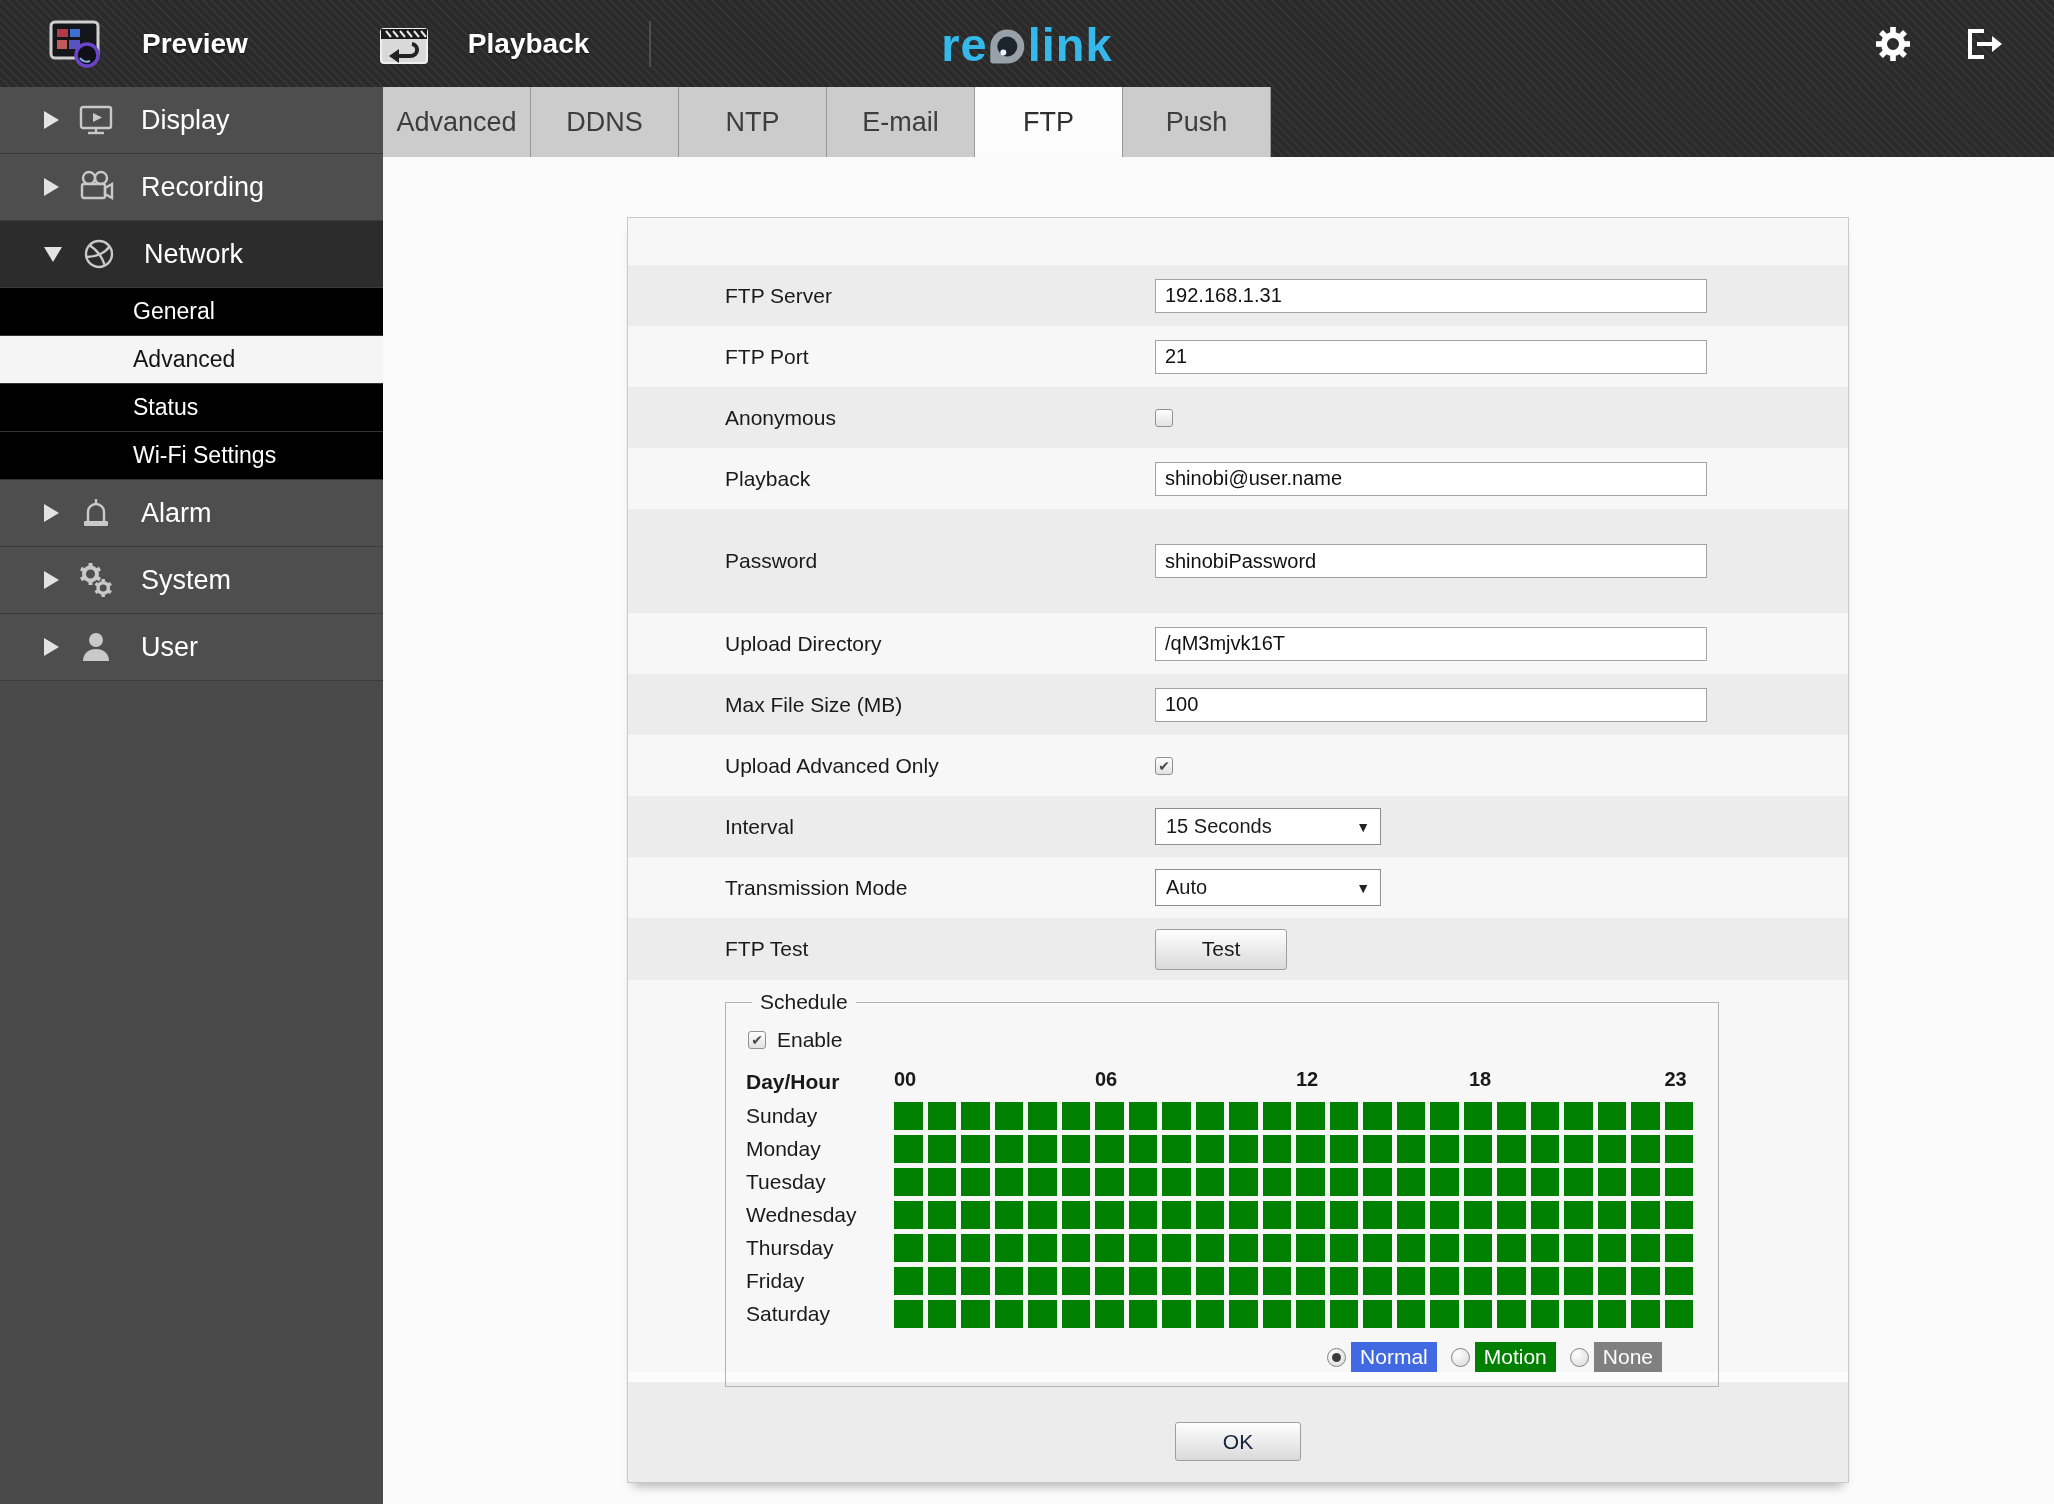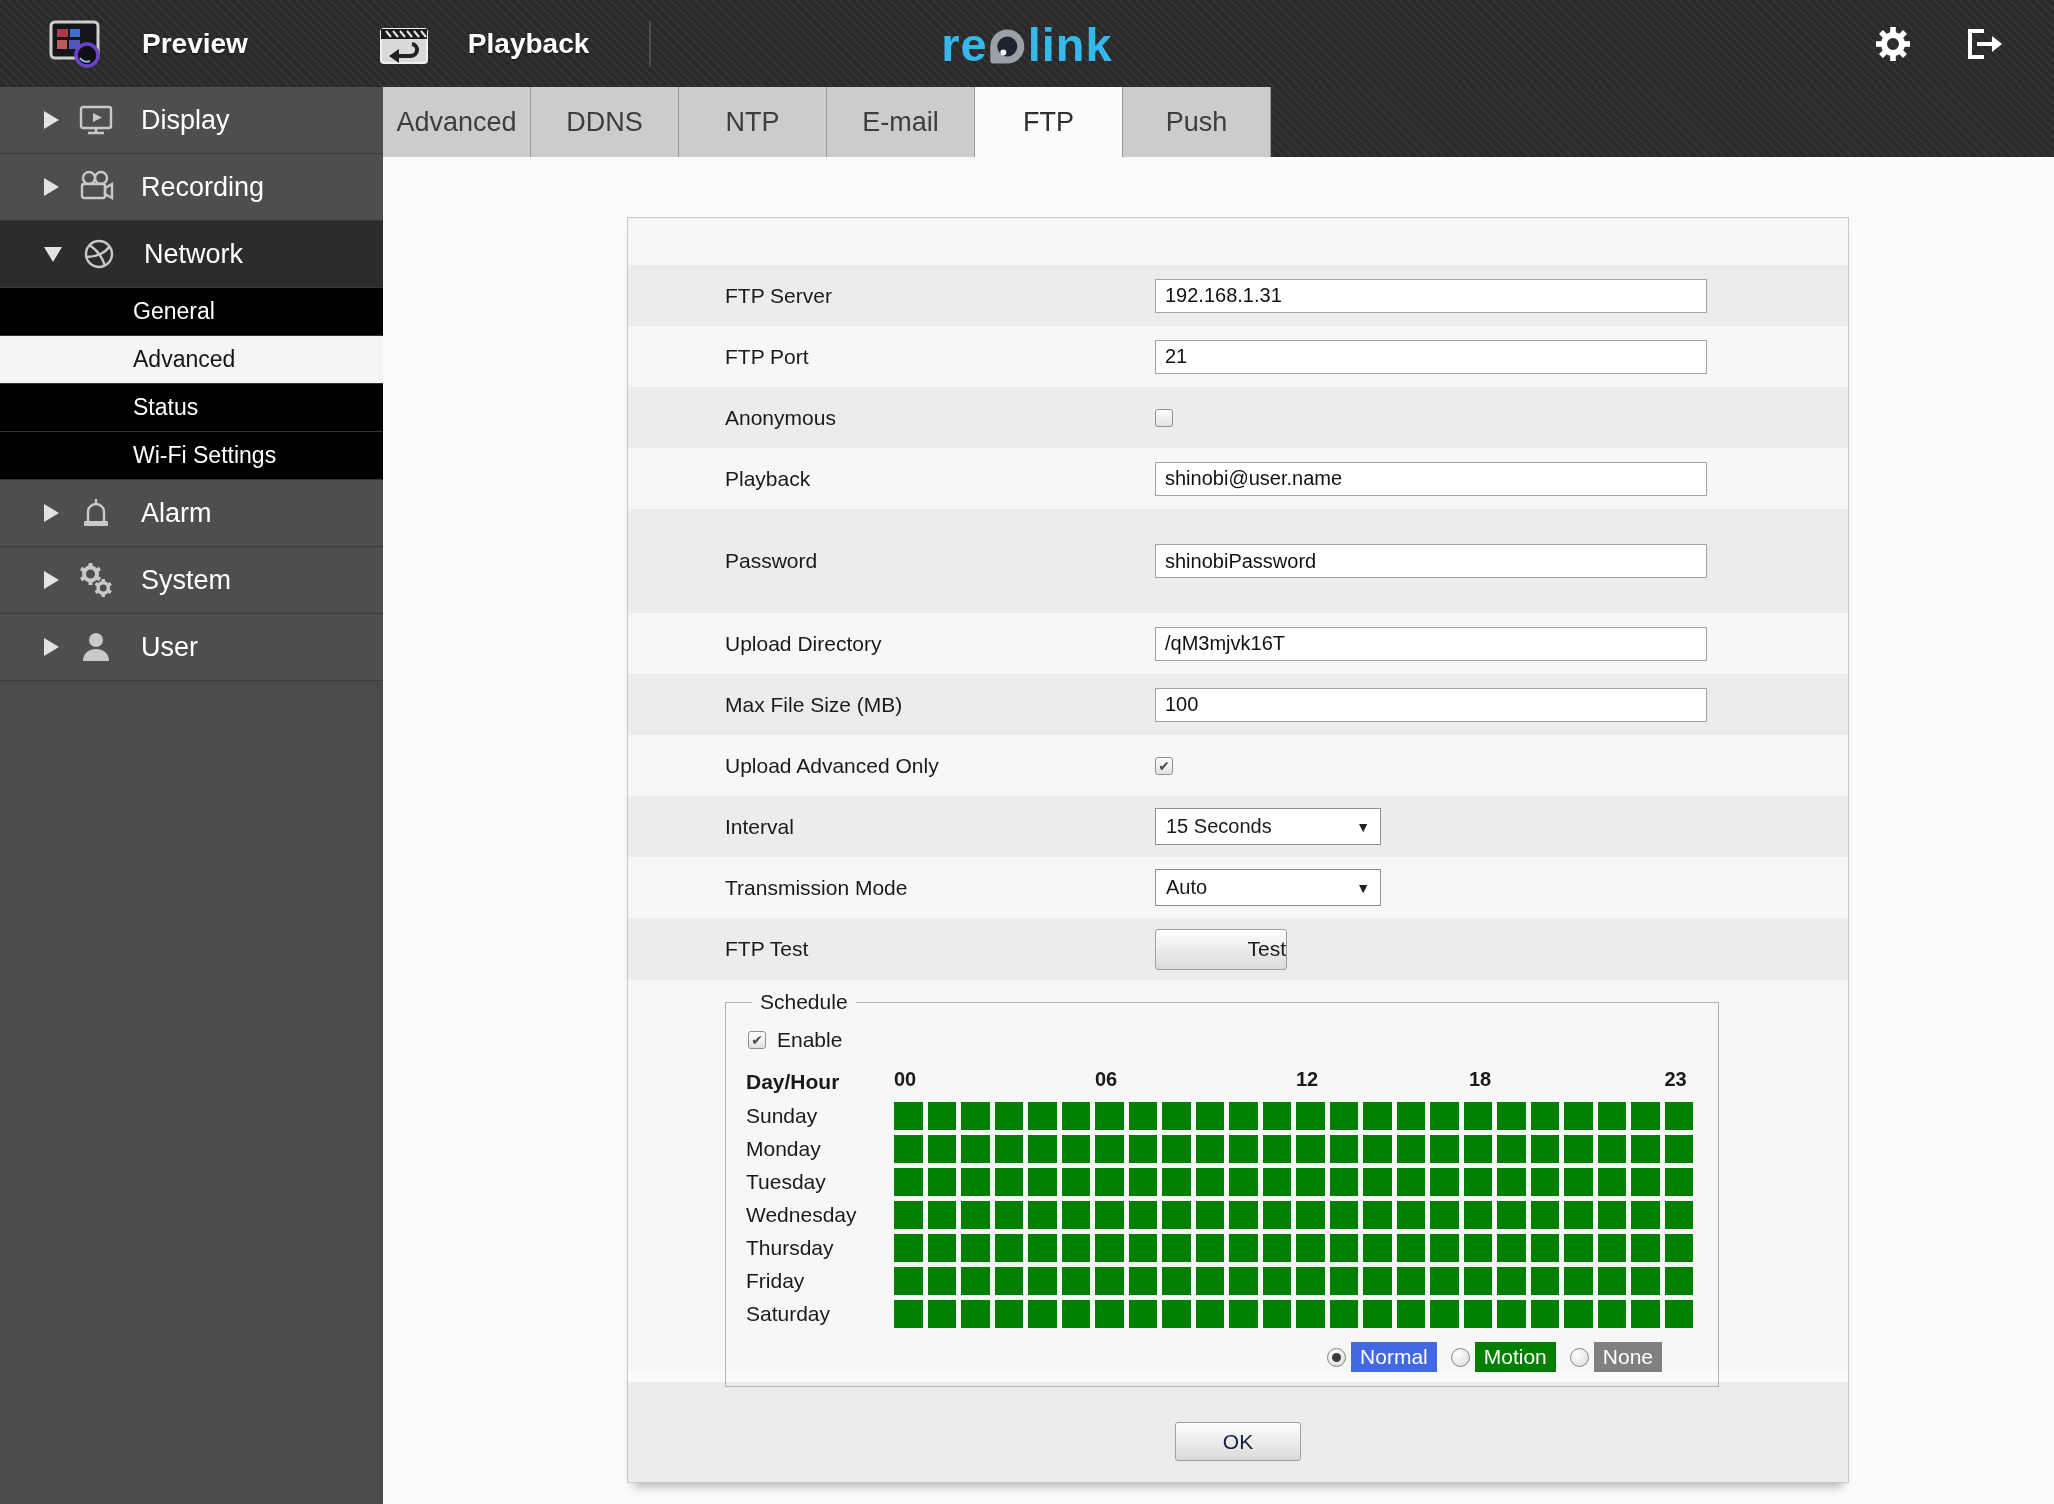--- a/index.html
+++ b/index.html
@@ -90,21 +90,21 @@
     width:226px; height:37px; border:1px solid #8f8f8f; background:#fff;
     display:flex; align-items:center; justify-content:space-between;
     padding:0 10px; font-size:20px; cursor:pointer;
   }
   .sel-arrow { font-size:14px; color:#222; }
   .btn {
     border:1px solid #9e9e9e; border-radius:3px;
     background:linear-gradient(#fefefe,#dadada);
     font-size:21px; color:#1a1a1a; cursor:pointer; font-family:inherit;
   }
-  .btn-test { width:132px; height:41px;text-align:right; }
+  .btn-test { width:132px; height:41px; }
   .btn-ok { width:126px; height:39px; color:#16233f; }
   .row-test { height:62px; }
   .row-sched { height:392px; align-items:flex-start; background:#f7f7f7; }
   .row-strip { height:10px; background:#fcfcfc; padding:0; }
   .row-footer { height:100px; justify-content:center; align-items:flex-start; padding:40px 0 0 0; }
 
   
   fieldset.sched {
     margin-top:10px; width:994px; border:1px solid #b3b3b3;
     padding:4px 0 14px 20px; background:transparent;

